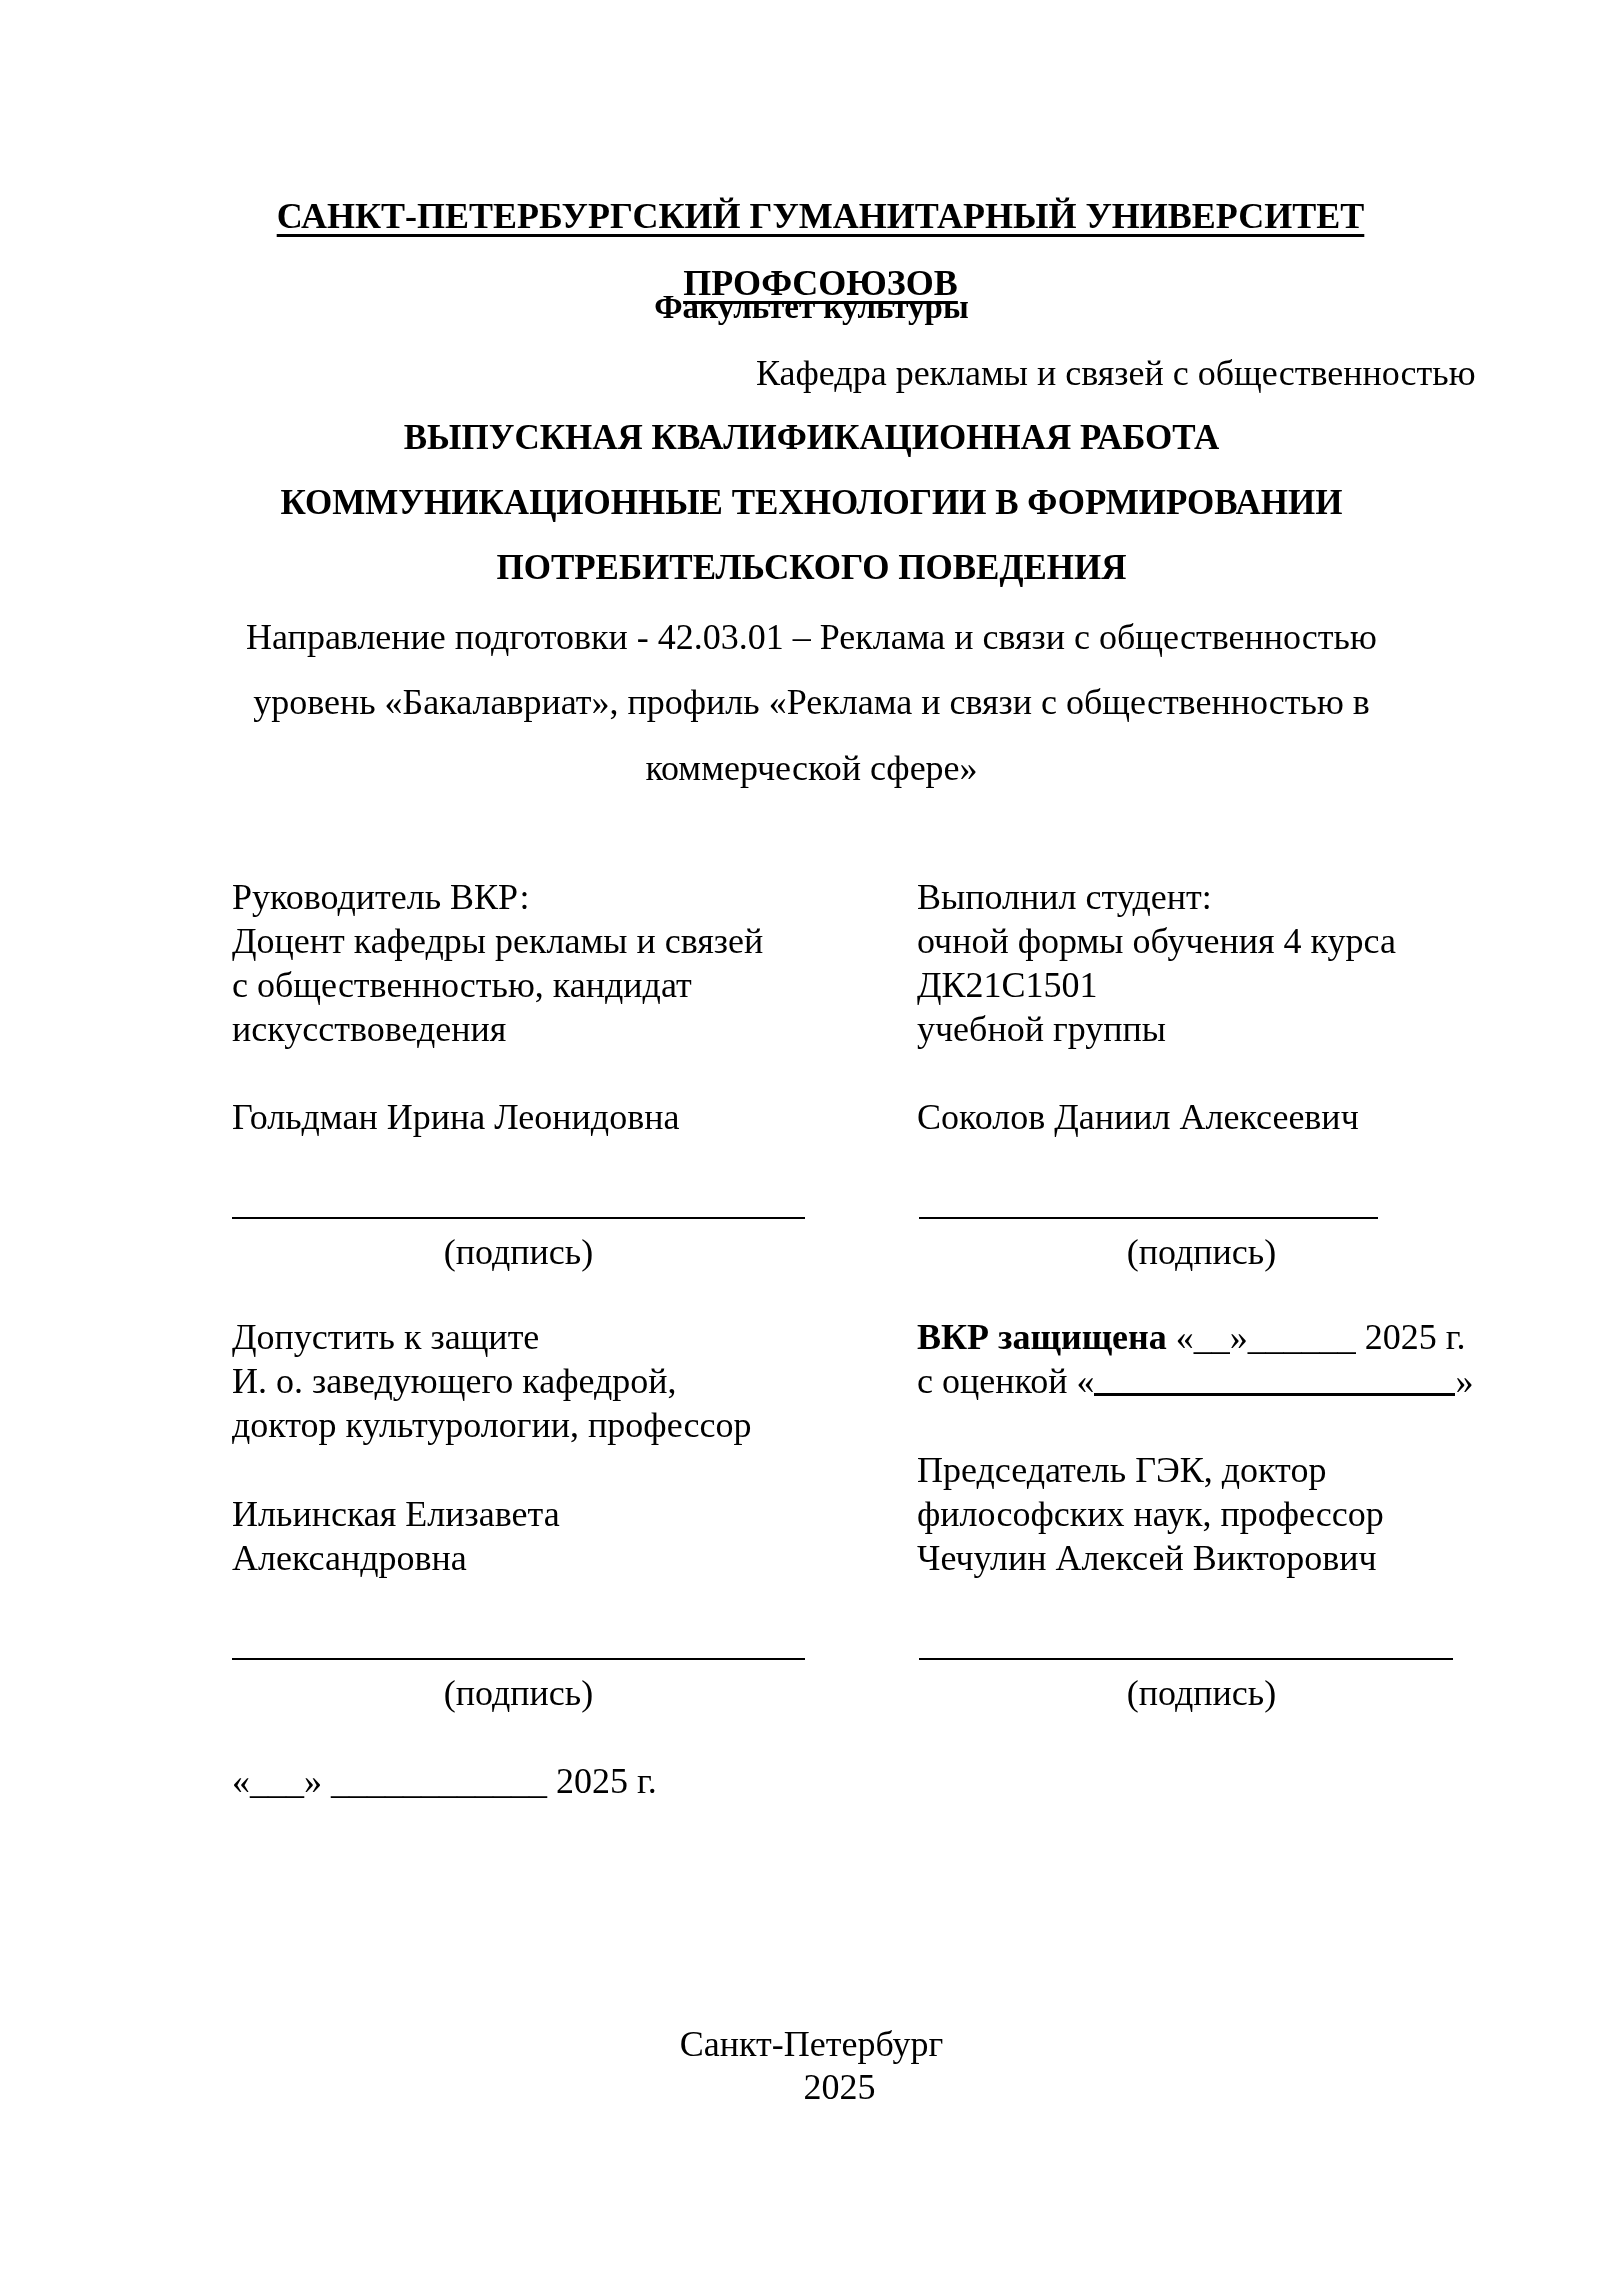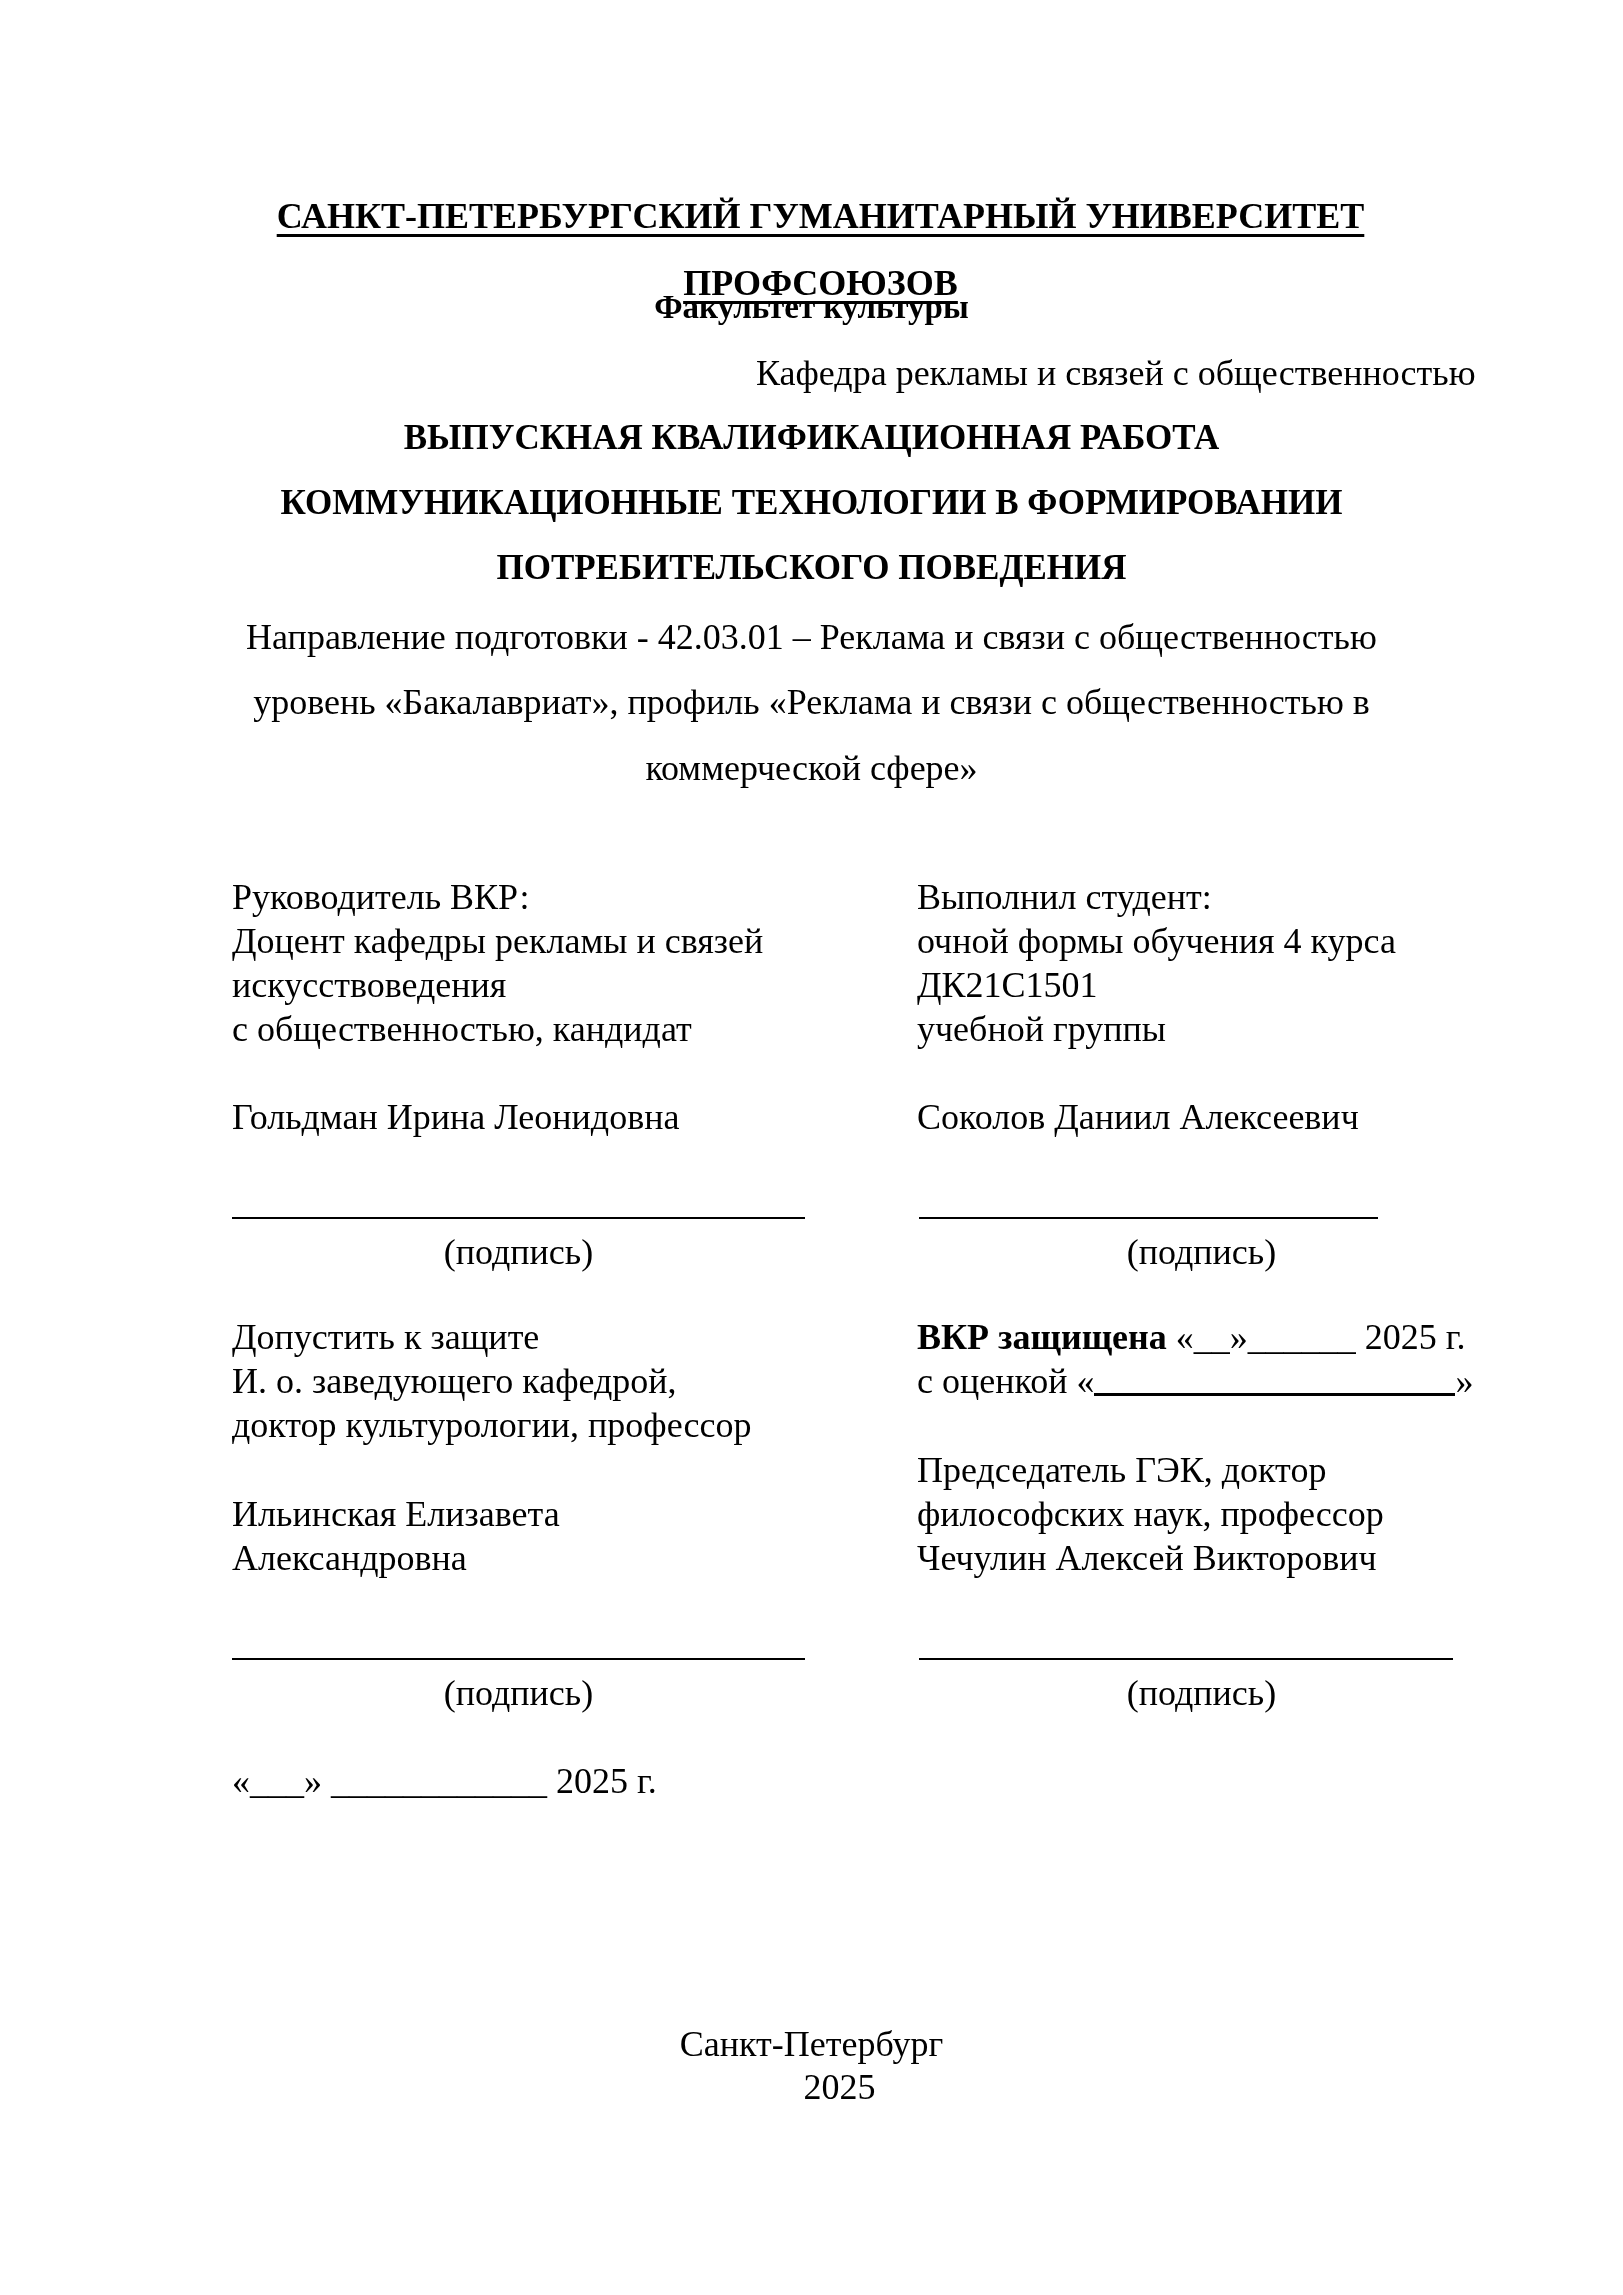--- a/index.html
+++ b/index.html
@@ -37,22 +37,22 @@
 <div class="abs center title-bold" style="top:483px; font-size:35px;">КОММУНИКАЦИОННЫЕ ТЕХНОЛОГИИ В ФОРМИРОВАНИИ</div>
 <div class="abs center title-bold" style="top:548px; font-size:35px;font-family:Liberation Serif, serif;">ПОТРЕБИТЕЛЬСКОГО ПОВЕДЕНИЯ</div>
 
 <div class="abs center normal" style="top:616px;">Направление подготовки - 42.03.01 – Реклама и связи с общественностью</div>
 <div class="abs center normal" style="top:681px;">уровень «Бакалавриат», профиль «Реклама и связи с общественностью в</div>
 <div class="abs center normal" style="top:747px;">коммерческой сфере»</div>
 
 <div class="col-left" style="top:875px;">
   <span class="line">Руководитель ВКР:</span>
   <span class="line">Доцент кафедры рекламы и связей</span>
+  <span class="line">с общественностью, кандидат</span>
   <span class="line">искусствоведения</span>
-  <span class="line">с общественностью, кандидат</span>
 </div>
 <div class="col-left" style="top:1095px;">Гольдман Ирина Леонидовна</div>
 <div class="sigline" style="left:232px; top:1217px; width:573px;"></div>
 <div class="sigcap" style="left:232px; top:1231px; width:573px;">(подпись)</div>
 
 <div class="col-right" style="top:875px;">
   <span class="line">Выполнил студент:</span>
   <span class="line">очной формы обучения 4 курса</span>
   <span class="line">ДК21С1501</span>
   <span class="line">учебной группы</span>

